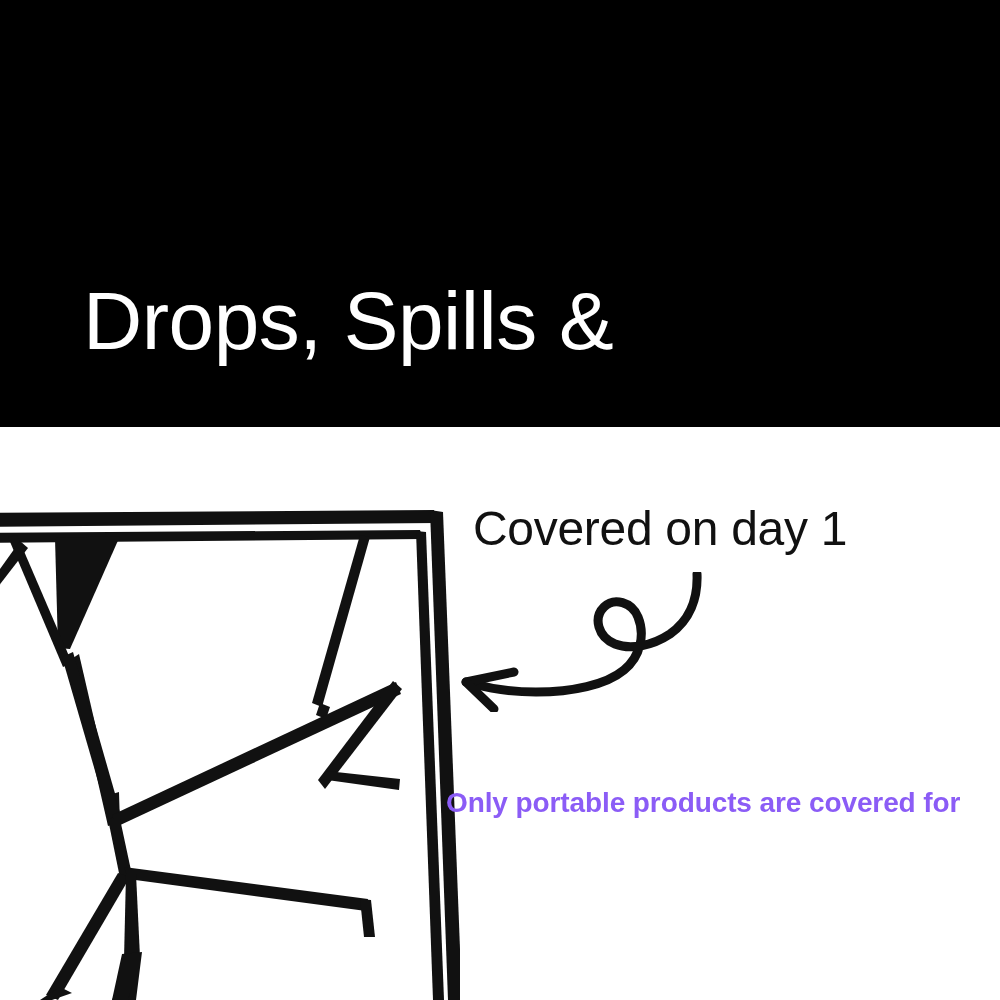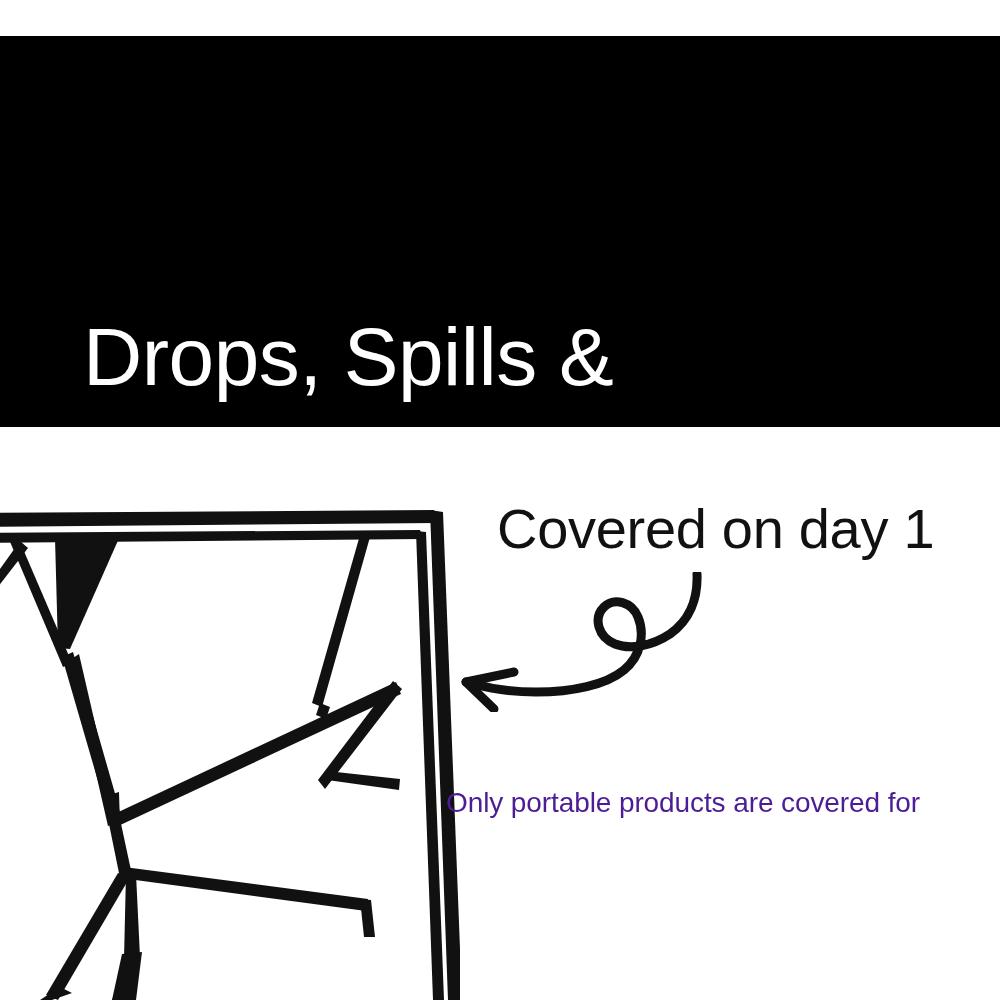--- a/index.html
+++ b/index.html
@@ -17,21 +17,20 @@
   }
 
   
   #header-band {
     position: absolute;
     left: 0;
     top: 0;
     width: 1000px;
     height: 427px;
     background: #000000;
-    margin-top: 36px;
   }
   #headline {
     position: absolute;
     left: 83px;
     top: 63px;
     width: 880px;
     color: #ffffff;
     font-size: 82px;
     line-height: 103px;
     font-weight: 300;
@@ -61,47 +60,46 @@
     width: 460px;
     height: 533px;
   }
 
   
   #callout {
     position: absolute;
     left: 473px;
     top: 73px;
     color: #111111;
-    font-size: 56px;
+    font-size: 48px;
     line-height: 58px;
     font-weight: 400;
     letter-spacing: -0.3px;
     white-space: pre;
-    margin-left: 24px;
   }
 
   
   #curly-arrow {
     position: absolute;
     left: 452px;
     top: 145px;
     width: 270px;
     height: 140px;
   }
 
   
   #body-copy {
     position: absolute;
     left: 446px;
     top: 358px;
     width: 528px;
-    color: #4c1d95;
+    color: #8b5cf6;
     font-size: 28px;
     line-height: 35px;
-    font-weight: 400;
+    font-weight: 700;
     letter-spacing: -0.1px;
   }
   #body-copy .body-line {
     display: block;
     white-space: pre;
   }
 </style>
 </head>
 <body>
 

